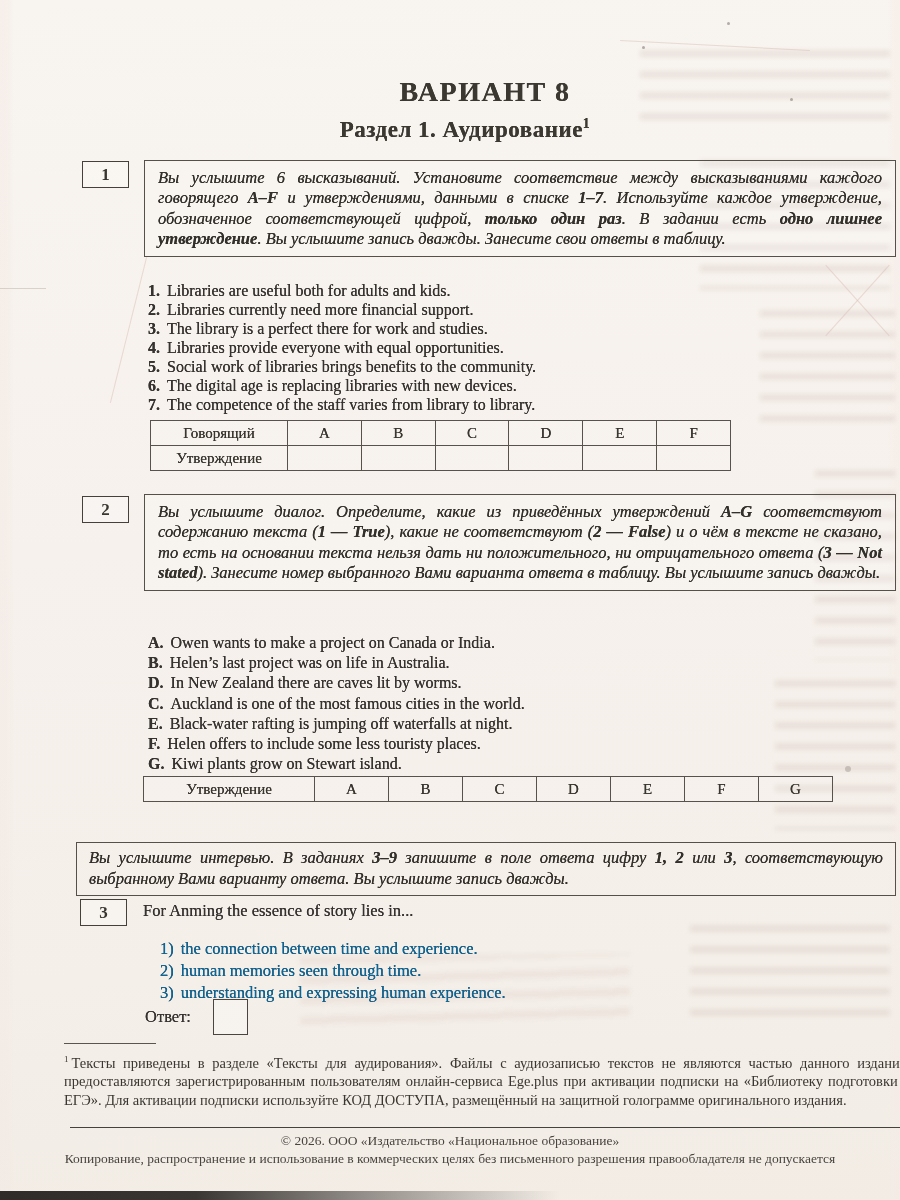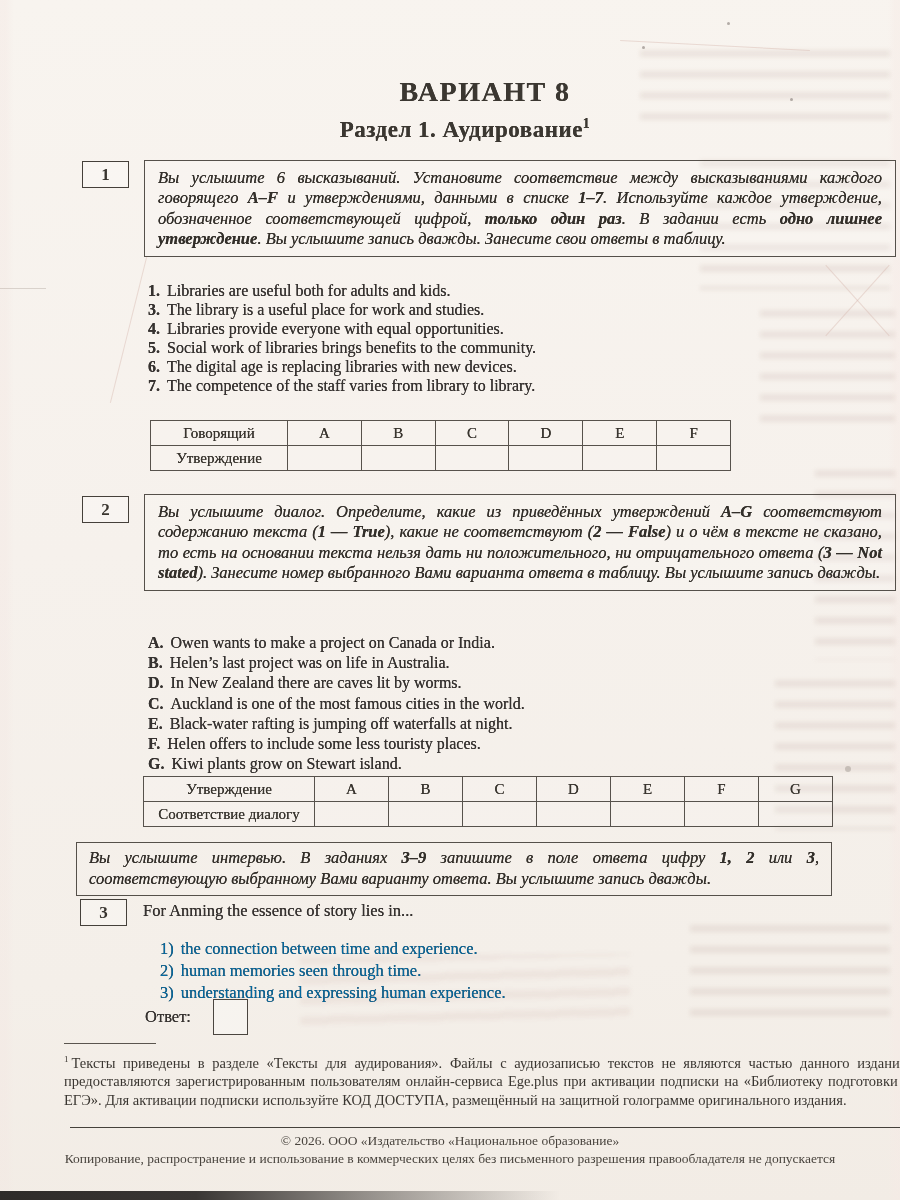--- a/index.html
+++ b/index.html
@@ -31,21 +31,21 @@
   
   .instr{
     position:absolute;left:144px;width:752px;box-sizing:border-box;
     border:1.2px solid #55504a;padding:7px 13px;
     font-style:italic;font-size:16.5px;line-height:20.3px;
     text-align:justify;color:#332f2a;text-shadow:0 0 .4px #332f2a;
     background:rgba(255,255,255,.15);
   }
   .instr .bseg{font-weight:700;}
   .fullnote{
-    position:absolute;left:76px;width:756px;box-sizing:border-box;
+    position:absolute;left:76px;width:820px;box-sizing:border-box;
     border:1.2px solid #55504a;padding:5px 12px;
     font-style:italic;font-size:16.5px;line-height:20.8px;
     text-align:justify;color:#332f2a;text-shadow:0 0 .4px #332f2a;
   }
   .fullnote .bseg{font-weight:700;}
   
   .list{position:absolute;left:148px;width:700px;font-size:16px;color:#363230;}
   .list .row{white-space:nowrap;text-shadow:0 0 .3px #363230;}
   .list .mark{font-weight:700;margin-right:7px;}
   
@@ -119,21 +119,22 @@
   <div class="h-variant">ВАРИАНТ 8</div>
   <div class="h-section"><span>Раздел 1. Аудирование</span><sup>1</sup></div>
 
   <div class="numbox" style="top:161px;">
       <span>1</span>
     </div>
   <div class="instr" style="top:160px;"><span>Вы услышите 6 высказываний. Установите соответствие между высказываниями каждого говорящего </span><span class="bseg">A–F</span><span> и утверждениями, данными в списке </span><span class="bseg">1–7</span><span>. Используйте каждое утверждение, обозначенное соответствующей цифрой, </span><span class="bseg">только один раз</span><span>. В задании есть </span><span class="bseg">одно лишнее утверждение</span><span>. Вы услышите запись дважды. Занесите свои ответы в таблицу.</span></div>
 
   <div class="list" style="top:281px;line-height:19px;">
     <div class="row"><span class="mark">1.</span><span>Libraries are useful both for adults and kids.</span></div>
-    <div class="row"><span class="mark">3.</span><span>The library is a useful place for work and studies.</span></div>
+    <div class="row"><span class="mark">2.</span><span>Libraries currently need more financial support.</span></div>
+    <div class="row"><span class="mark">3.</span><span>The library is a perfect there for work and studies.</span></div>
     <div class="row"><span class="mark">4.</span><span>Libraries provide everyone with equal opportunities.</span></div>
     <div class="row"><span class="mark">5.</span><span>Social work of libraries brings benefits to the community.</span></div>
     <div class="row"><span class="mark">6.</span><span>The digital age is replacing libraries with new devices.</span></div>
     <div class="row"><span class="mark">7.</span><span>The competence of the staff varies from library to library.</span></div>
   </div>
 
   <table class="anstable" style="left:150px;top:420px;width:581px;">
     <tbody>
         <tr>
       <td style="width:128px;">Говорящий</td>
@@ -176,30 +177,20 @@
         <tr>
       <td style="width:162px;">Утверждение</td>
       <td>A</td>
       <td>B</td>
       <td>C</td>
       <td>D</td>
       <td>E</td>
       <td>F</td>
       <td>G</td>
     </tr>
-    <tr>
-      <td>Соответствие диалогу</td>
-      <td></td>
-      <td></td>
-      <td></td>
-      <td></td>
-      <td></td>
-      <td></td>
-      <td></td>
-    </tr>
   </tbody>
     </table>
 
   <div class="fullnote" style="top:842px;"><span>Вы услышите интервью. В заданиях </span><span class="bseg">3–9</span><span> запишите в поле ответа цифру </span><span class="bseg">1, 2</span><span> или </span><span class="bseg">3</span><span>, соответствующую выбранному Вами варианту ответа. Вы услышите запись дважды.</span></div>
 
   <div class="numbox" style="top:899px;left:80px;">
       <span>3</span>
     </div>
   <div class="stem" style="top:901px;">For Anming the essence of story lies in...</div>
 

